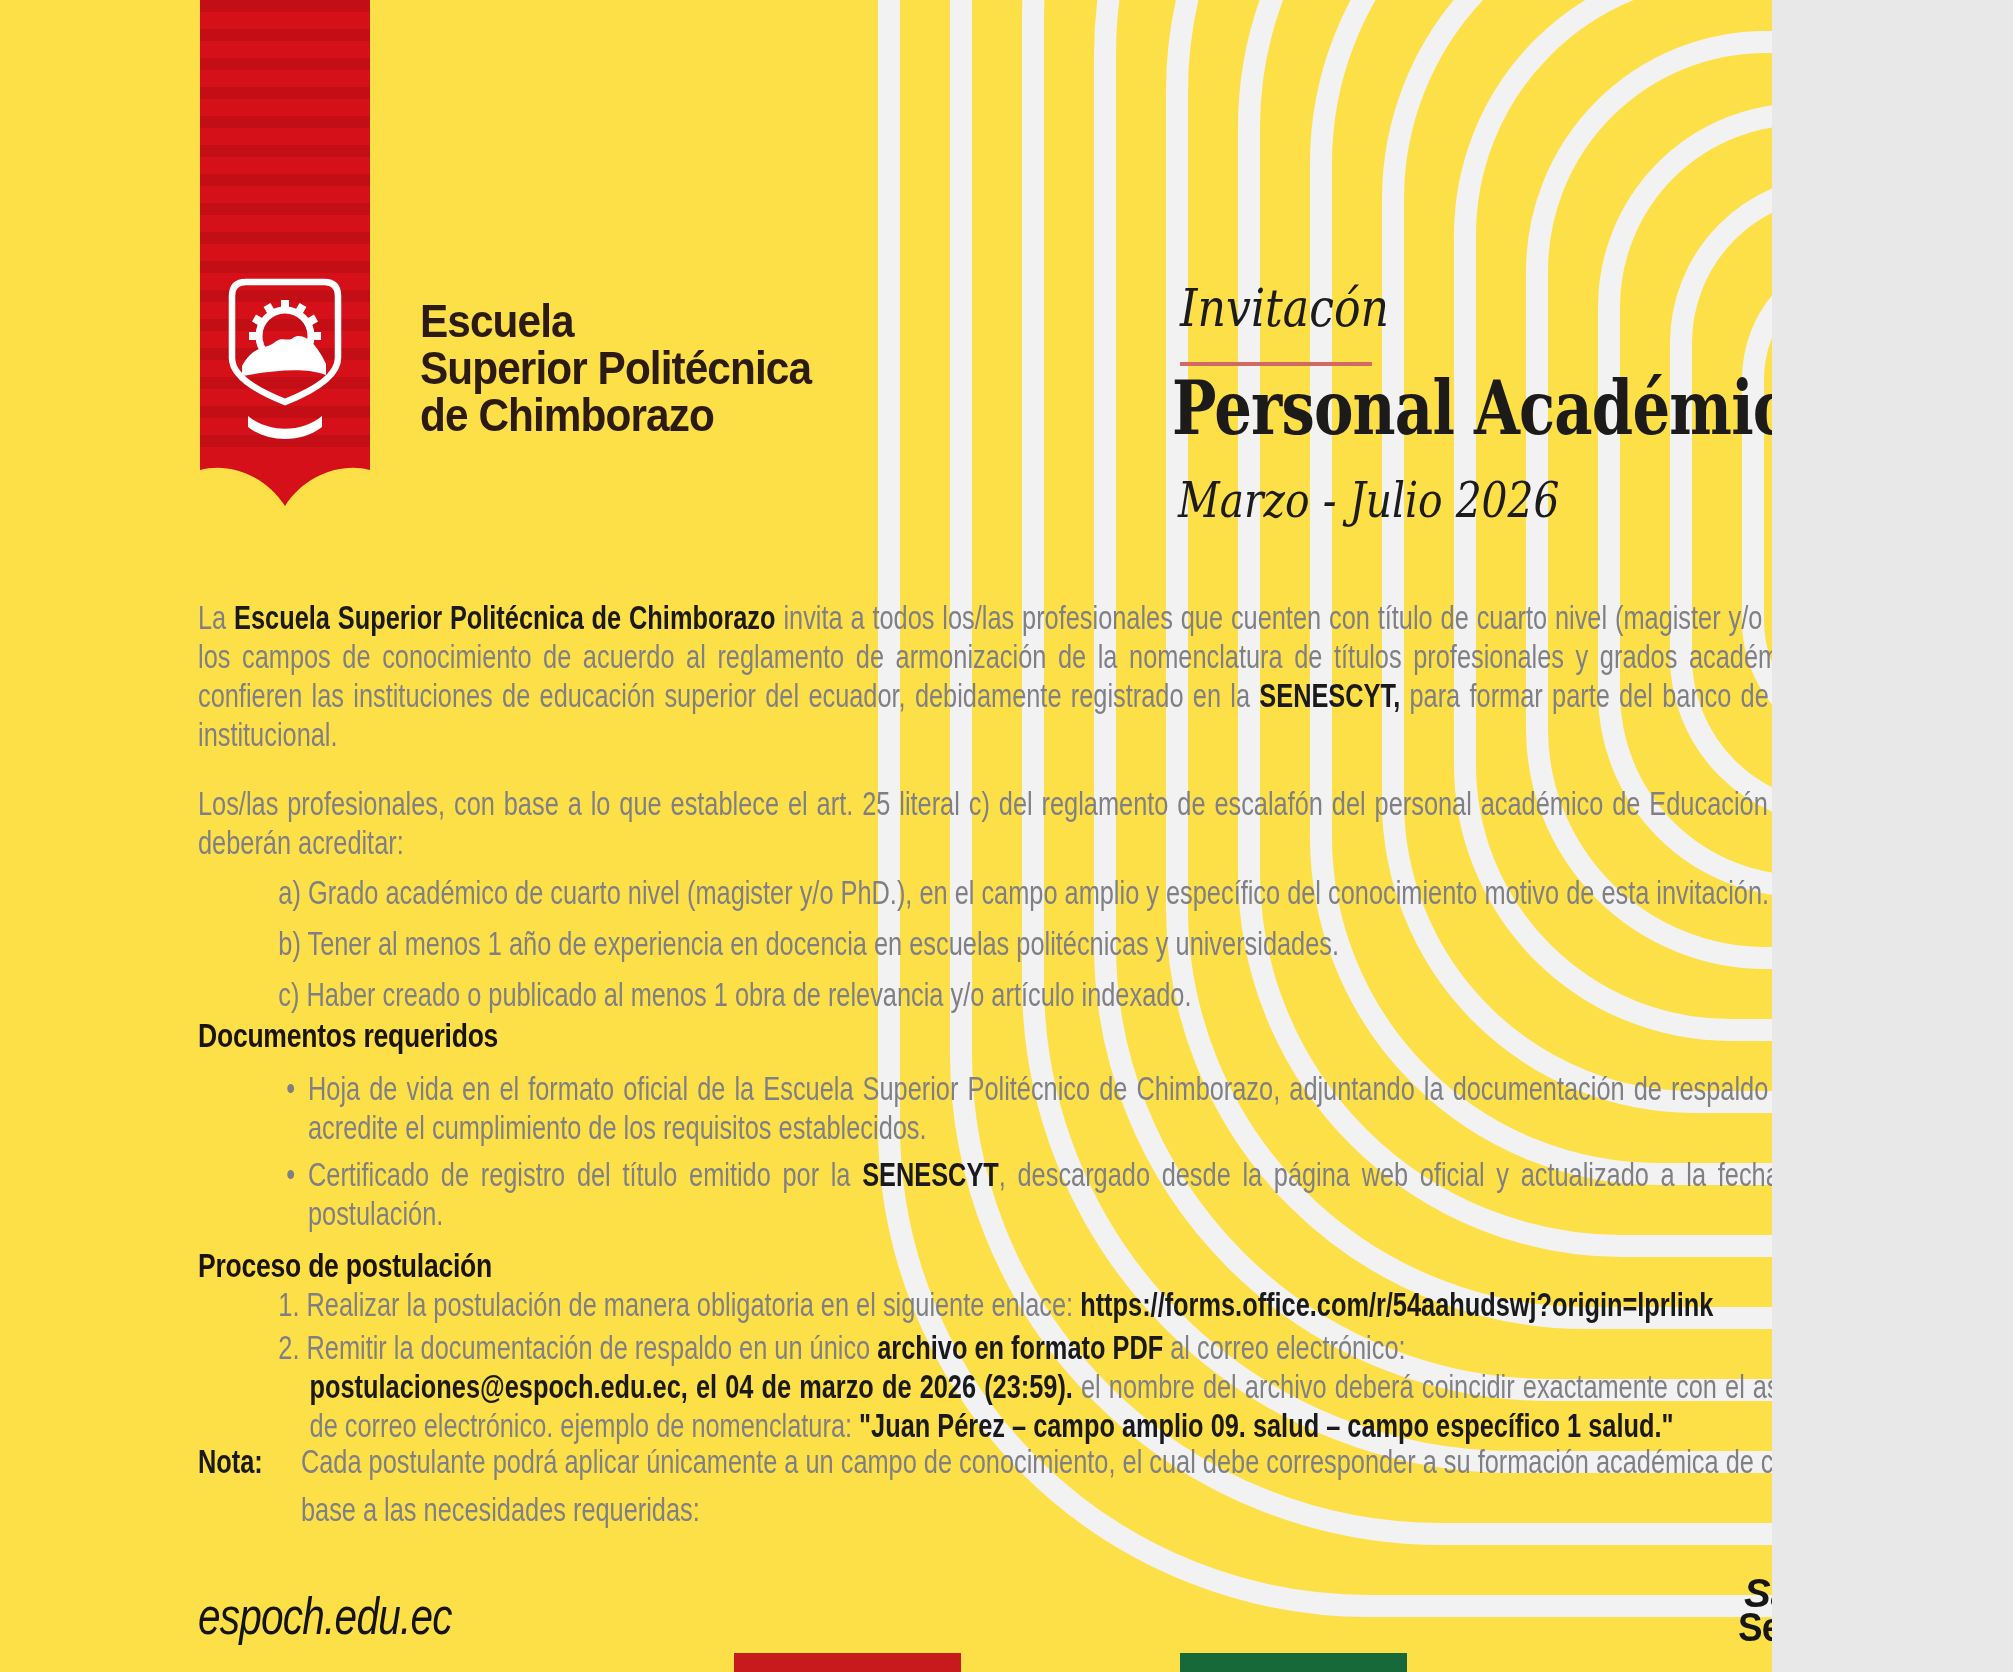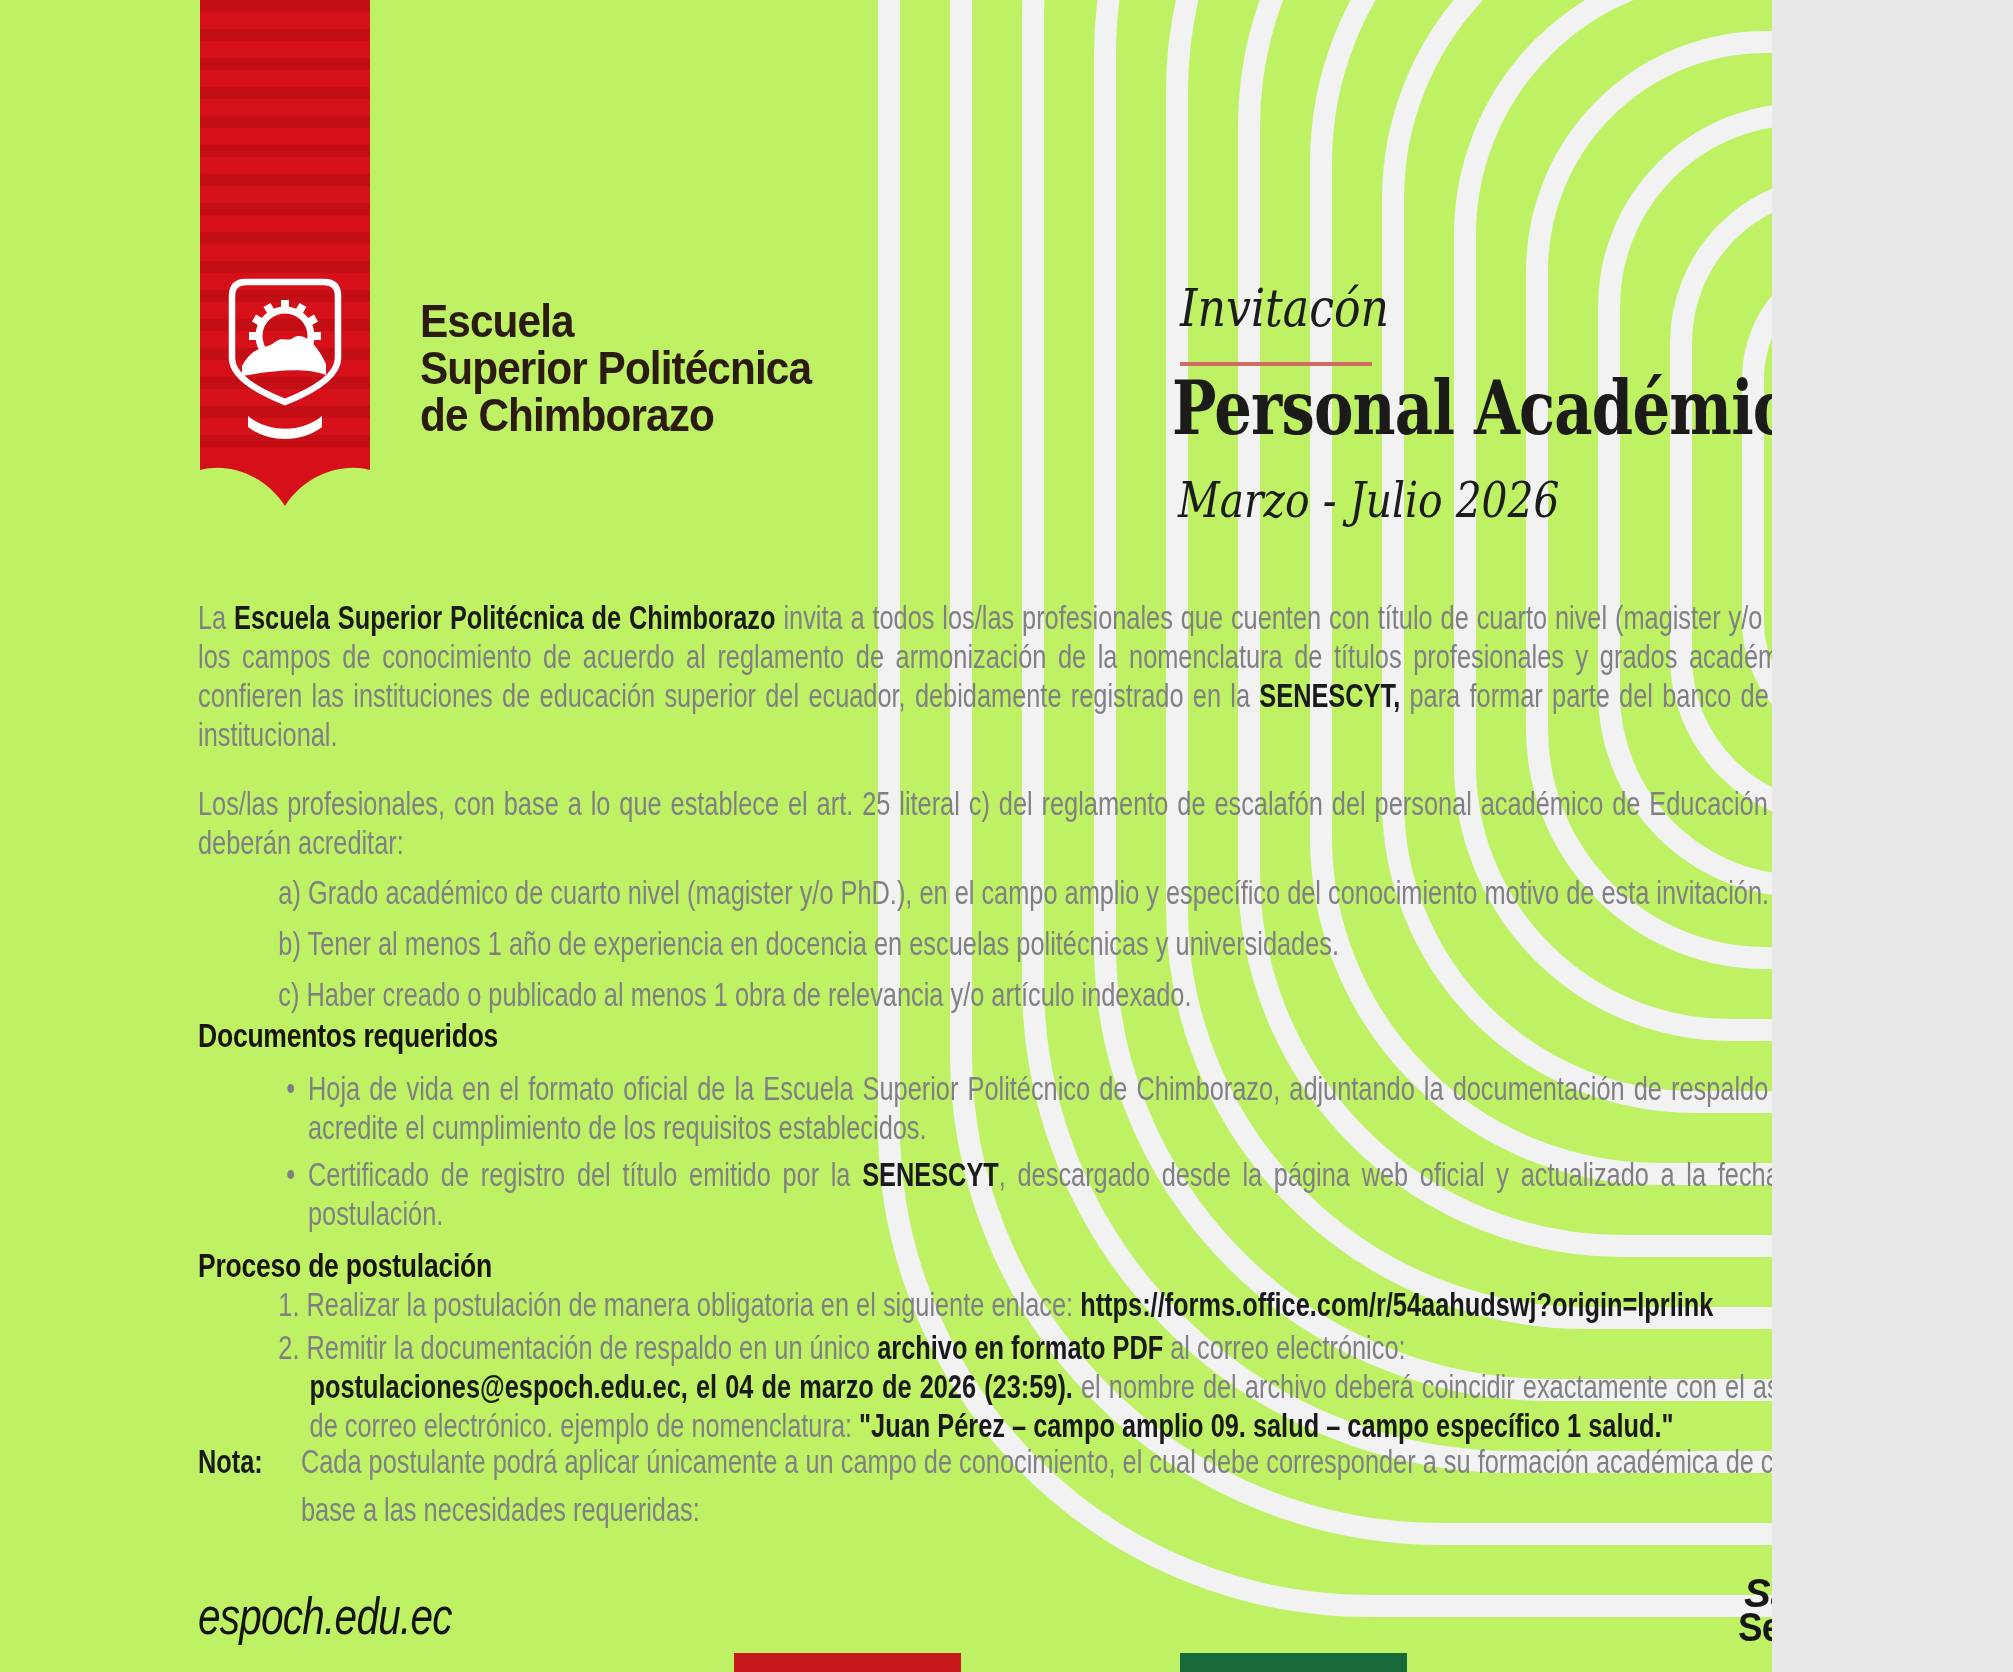--- a/index.html
+++ b/index.html
@@ -1,18 +1,18 @@
 <!DOCTYPE html>
 <html><head>
 <meta charset="utf-8">
 <style>
   html,body { margin:0; padding:0; background:#e8e8e8; }
   .canvas {
     position:relative; width:1772px; height:1672px;
-    background:#bef264; overflow:hidden;
+    background:#fde047; overflow:hidden;
     font-family:"Liberation Sans", sans-serif;
   }
   
   .watermark { position:absolute; inset:0; z-index:0; }
   
   .ribbon { position:absolute; left:200px; top:0; width:170px; height:535px; z-index:2; }
   .wordmark {
     position:absolute; left:420px; top:297px; z-index:2;
     font-weight:bold; font-size:47px; line-height:47px; letter-spacing:-1px;
     color:#2b1b12; transform:scaleX(.9); transform-origin:0 0; white-space:nowrap;

